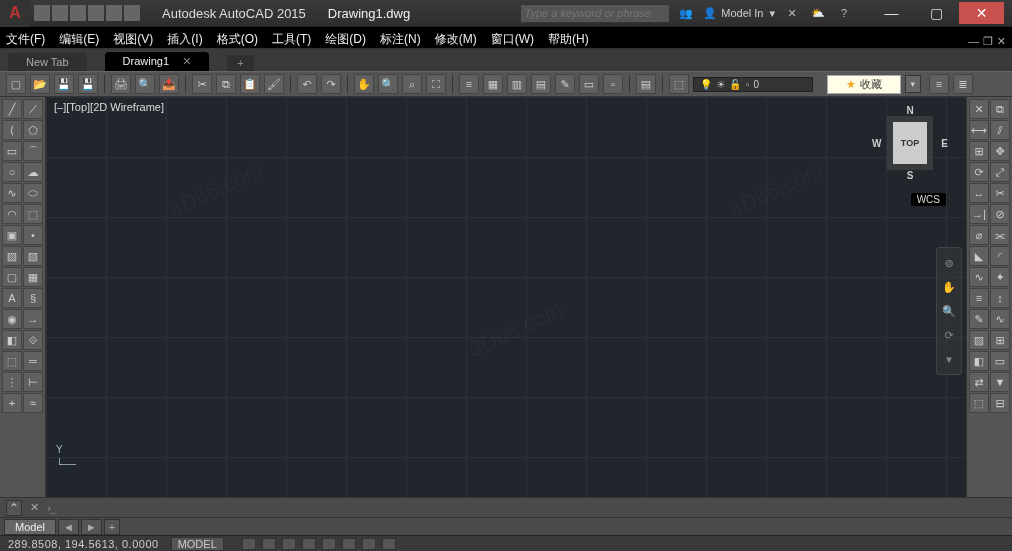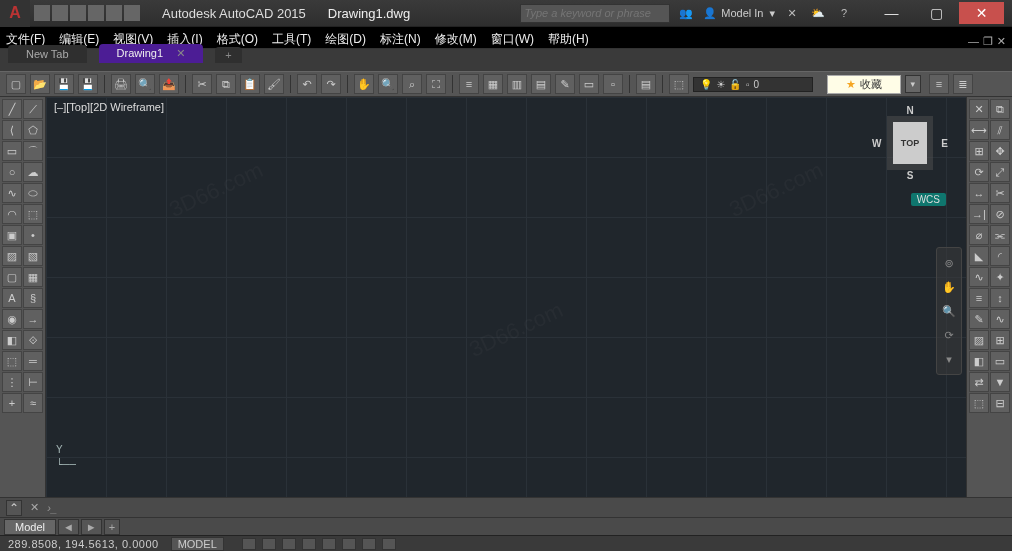--- a/index.html
+++ b/index.html
@@ -16,23 +16,23 @@
 .signin .drop::after{content:"▾"; margin-left:2px;}
 .win-btns { display:flex; margin-left:8px; }
 .win-btn { width:45px; height:22px; display:flex; align-items:center; justify-content:center; color:#ddd; font-size:14px; }
 .win-close { background:#c8504d; color:#fff; }
 .tb-icon { width:18px;height:18px; display:flex;align-items:center;justify-content:center; color:#bbb; }
 
 .menu-bar { height:22px; background:#000000; display:flex; align-items:flex-end; padding:0 6px; gap:14px; font-size:12px; color:#eee; border-bottom:1px solid #333; }
 .menu-item { cursor:default; }
 .mdi-btns { margin-left:auto; display:flex; gap:4px; color:#aaa; font-size:11px; }
 
-.file-tabs { height:22px; background:#3a3a3a; display:flex; align-items:flex-end; padding:8px 8px; gap:12px; }
+.file-tabs { height:22px; background:#3a3a3a; display:flex; align-items:flex-end; padding:0 8px; gap:18px; }
 .ftab { padding:3px 18px; background:#2f2f2f; color:#aaa; border-radius:4px 4px 0 0; font-size:11px; position:relative; }
-.ftab.active { background:#4c1d95; color:#eee; }
+.ftab.active { background:#000000; color:#eee; }
 .ftab .x { margin-left:10px; color:#888; }
 .newtab-plus { background:#2f2f2f; border-radius:4px 4px 0 0; padding:2px 10px; color:#888; }
 
 .std-toolbar { height:26px; background:#555; border-top:1px solid #666; border-bottom:1px solid #333; display:flex; align-items:center; padding:0 6px; gap:4px; }
 .tbtn { width:20px; height:20px; background:#606060; border:1px solid #444; display:flex; align-items:center; justify-content:center; font-size:11px; color:#ccc; }
 .tsep { width:1px; height:18px; background:#333; margin:0 2px; }
 .layer-box { background:#333; border:1px solid #222; padding:1px 6px; font-size:10px; color:#ccc; display:flex; align-items:center; gap:4px; min-width:120px; }
 .fav-box { margin-left:10px; background:#fffde7; color:#333; padding:1px 18px; font-size:11px; border:1px solid #aaa; display:flex; align-items:center; gap:4px;}
 .fav-box .star{color:#f5a623;}
 .fav-drop { width:16px;height:18px;background:#666;border:1px solid #333; display:flex;align-items:center;justify-content:center;font-size:9px;}
@@ -46,21 +46,21 @@
 .viewport { flex:1; position:relative; background:#20262c; overflow:hidden; }
 .grid-lines { position:absolute; inset:0; background-image:
   linear-gradient(#2a3138 1px, transparent 1px),
   linear-gradient(90deg, #2a3138 1px, transparent 1px);
   background-size: 60px 60px; }
 .vp-label { position:absolute; top:4px; left:8px; color:#ddd; font-size:11px; }
 .viewcube { position:absolute; top:10px; right:20px; width:72px; height:72px; display:flex; align-items:center; justify-content:center; }
 .vc-n,.vc-s,.vc-e,.vc-w { position:absolute; color:#ccc; font-size:10px; font-weight:bold; }
 .vc-n{top:-2px;}.vc-s{bottom:-2px;}.vc-e{right:-2px;}.vc-w{left:-2px;}
 .vc-top { width:34px; height:42px; background:#ccc; color:#333; font-size:9px; font-weight:bold; display:flex; align-items:center; justify-content:center; box-shadow:0 0 0 6px rgba(80,80,80,.5); }
-.wcs-badge { position:absolute; top:96px; right:20px; background:#0f766e; color:#ddd; font-size:10px; padding:1px 6px; border-radius:2px; }
+.wcs-badge { position:absolute; top:96px; right:20px; background:#000000; color:#ddd; font-size:10px; padding:1px 6px; border-radius:2px; }
 .nav-bar { position:absolute; top:150px; right:4px; width:26px; background:rgba(60,60,60,.5); border:1px solid #444; border-radius:3px; display:flex; flex-direction:column; align-items:center; gap:6px; padding:6px 0;}
 .nav-bar .nb { width:18px;height:18px; color:#888; display:flex;align-items:center;justify-content:center; }
 .ucs { position:absolute; bottom:26px; left:10px; color:#9aa; font-family:monospace; font-size:11px; }
 .ucs .yax { display:block; }
 .ucs .orig { display:block; margin-top:2px;}
 
 .cmd-bar { height:20px; background:#4a4a4a; display:flex; align-items:center; padding:0 6px; gap:8px; border-top:1px solid #333; font-size:11px; color:#999; font-style:italic;}
 .cmd-bar .chev{width:16px;height:16px;background:#555;border:1px solid #333;display:flex;align-items:center;justify-content:center;color:#ccc;font-style:normal;font-size:12px;}
 .cmd-bar .xbtn{color:#aaa;font-style:normal;}
 .cmd-input { background:transparent; border:none; color:#999; font-style:italic; width:300px; font-size:11px; }

